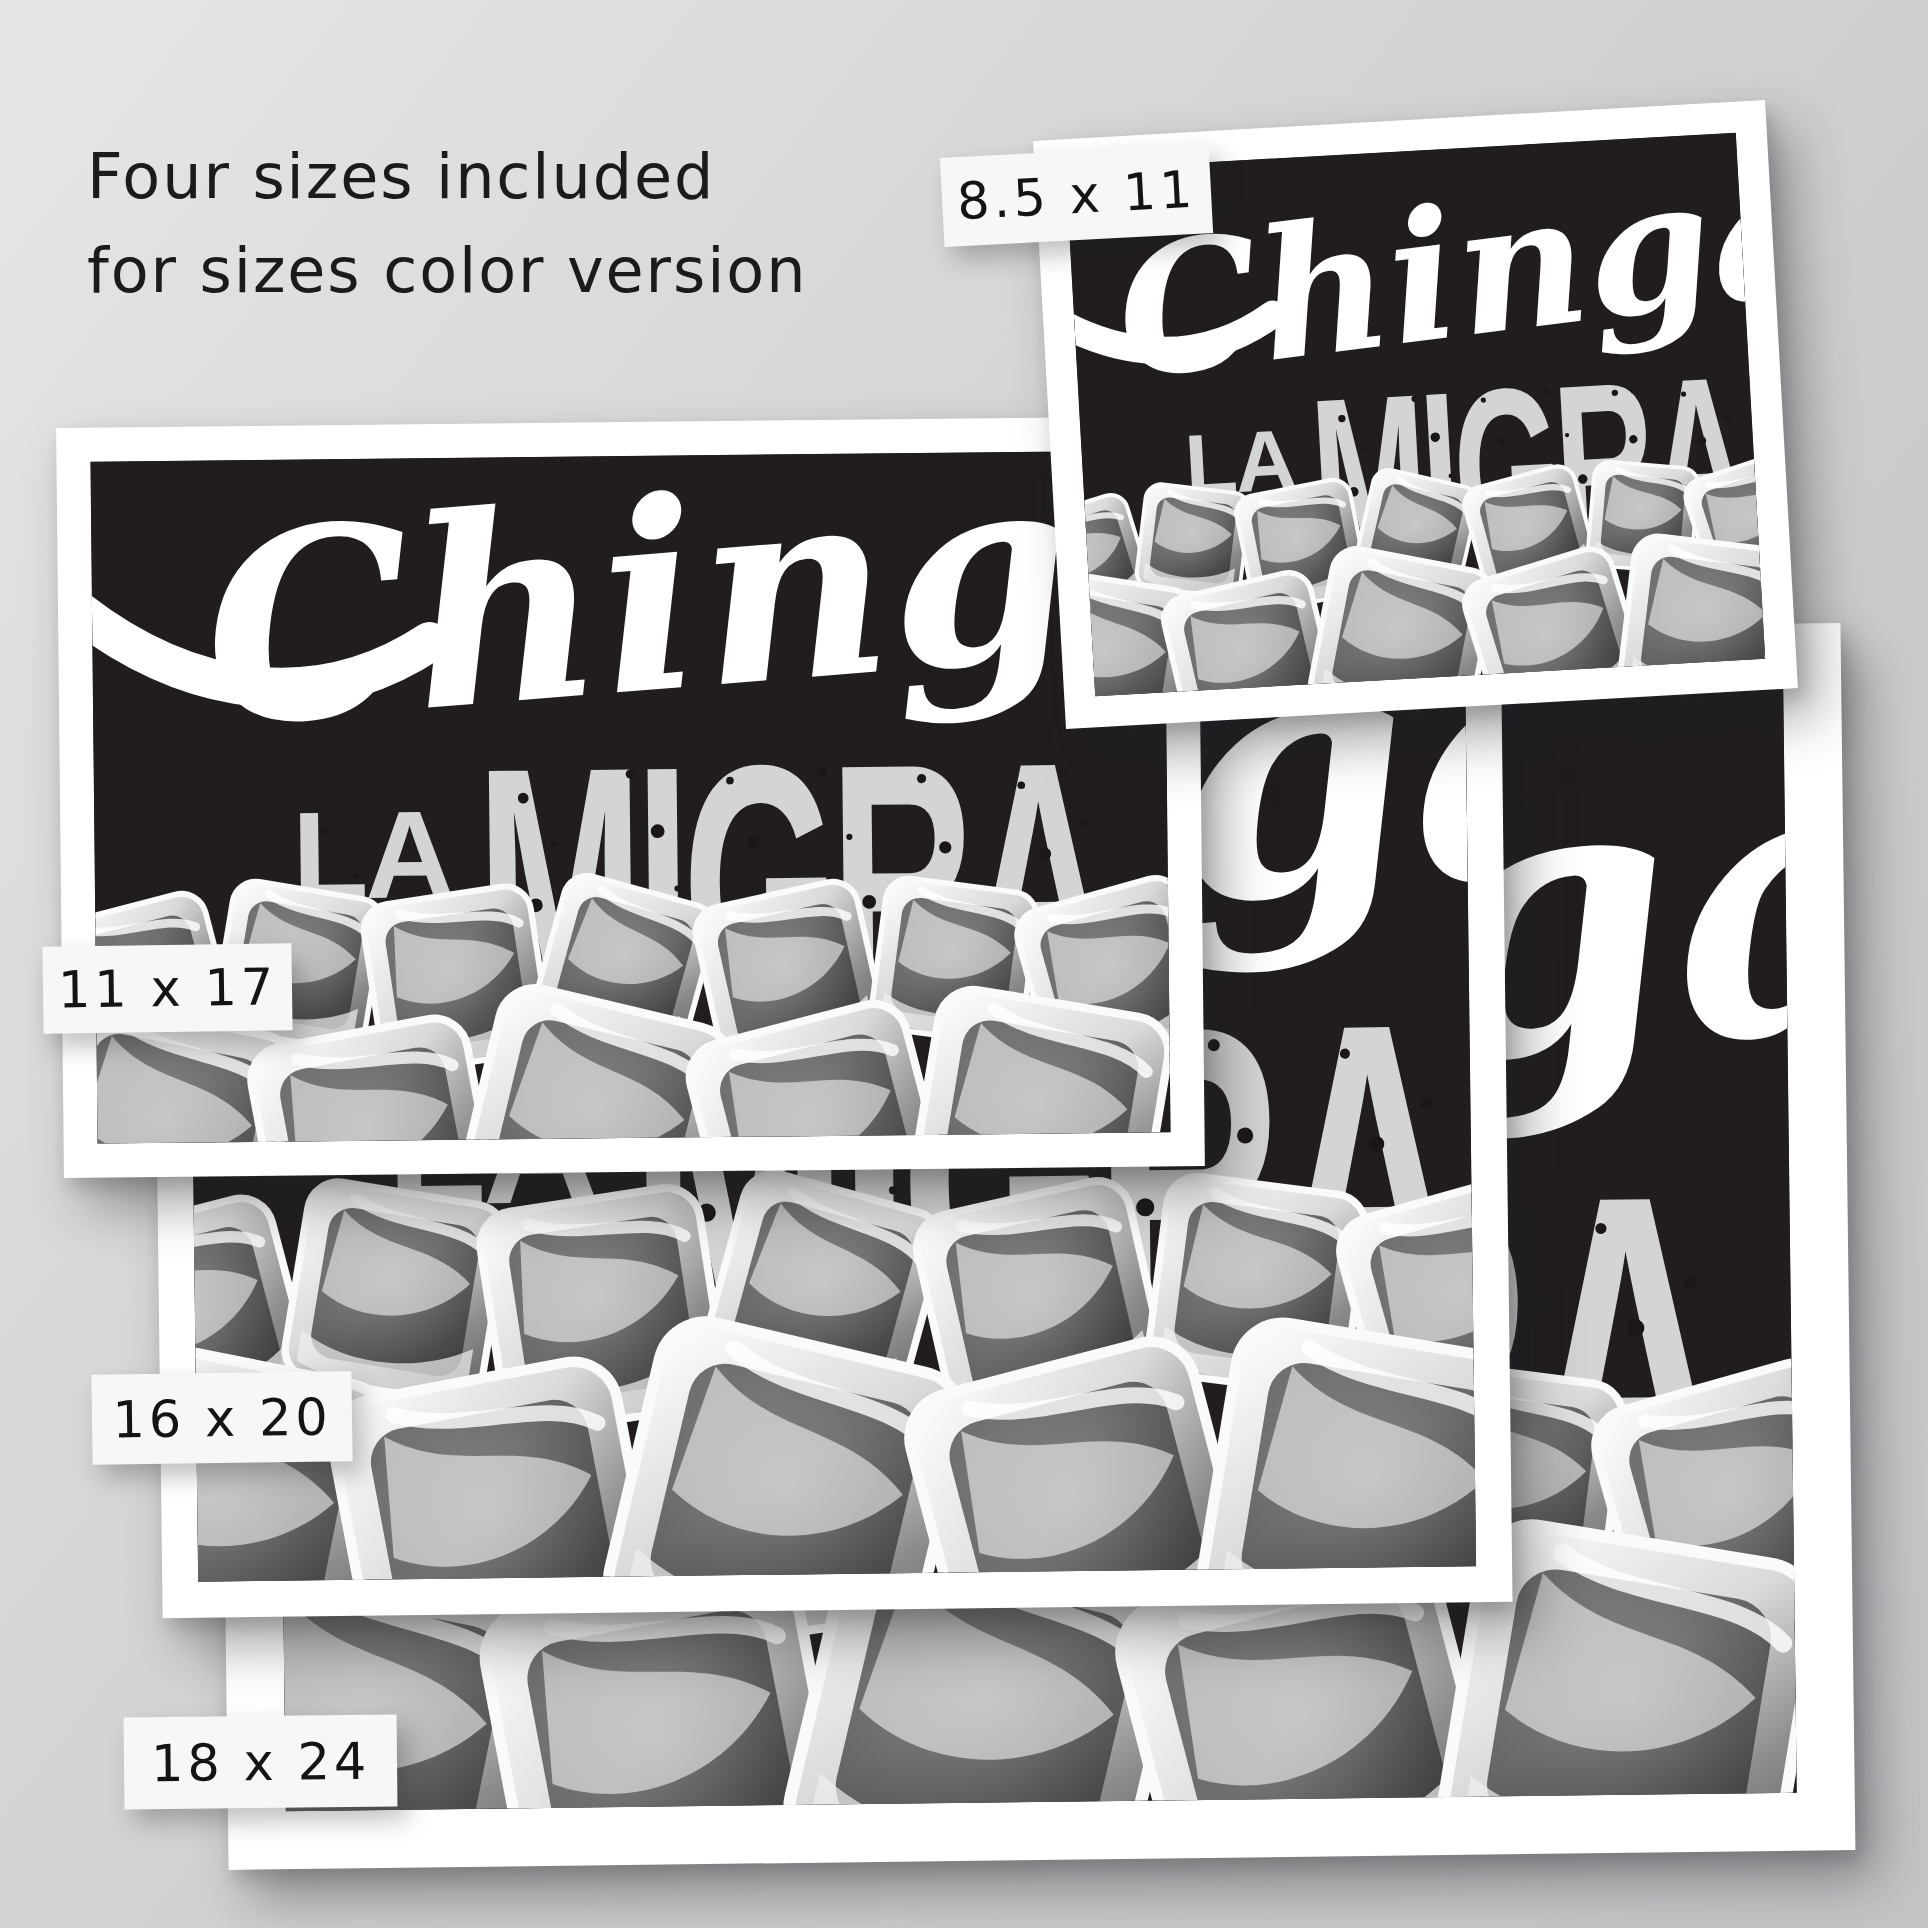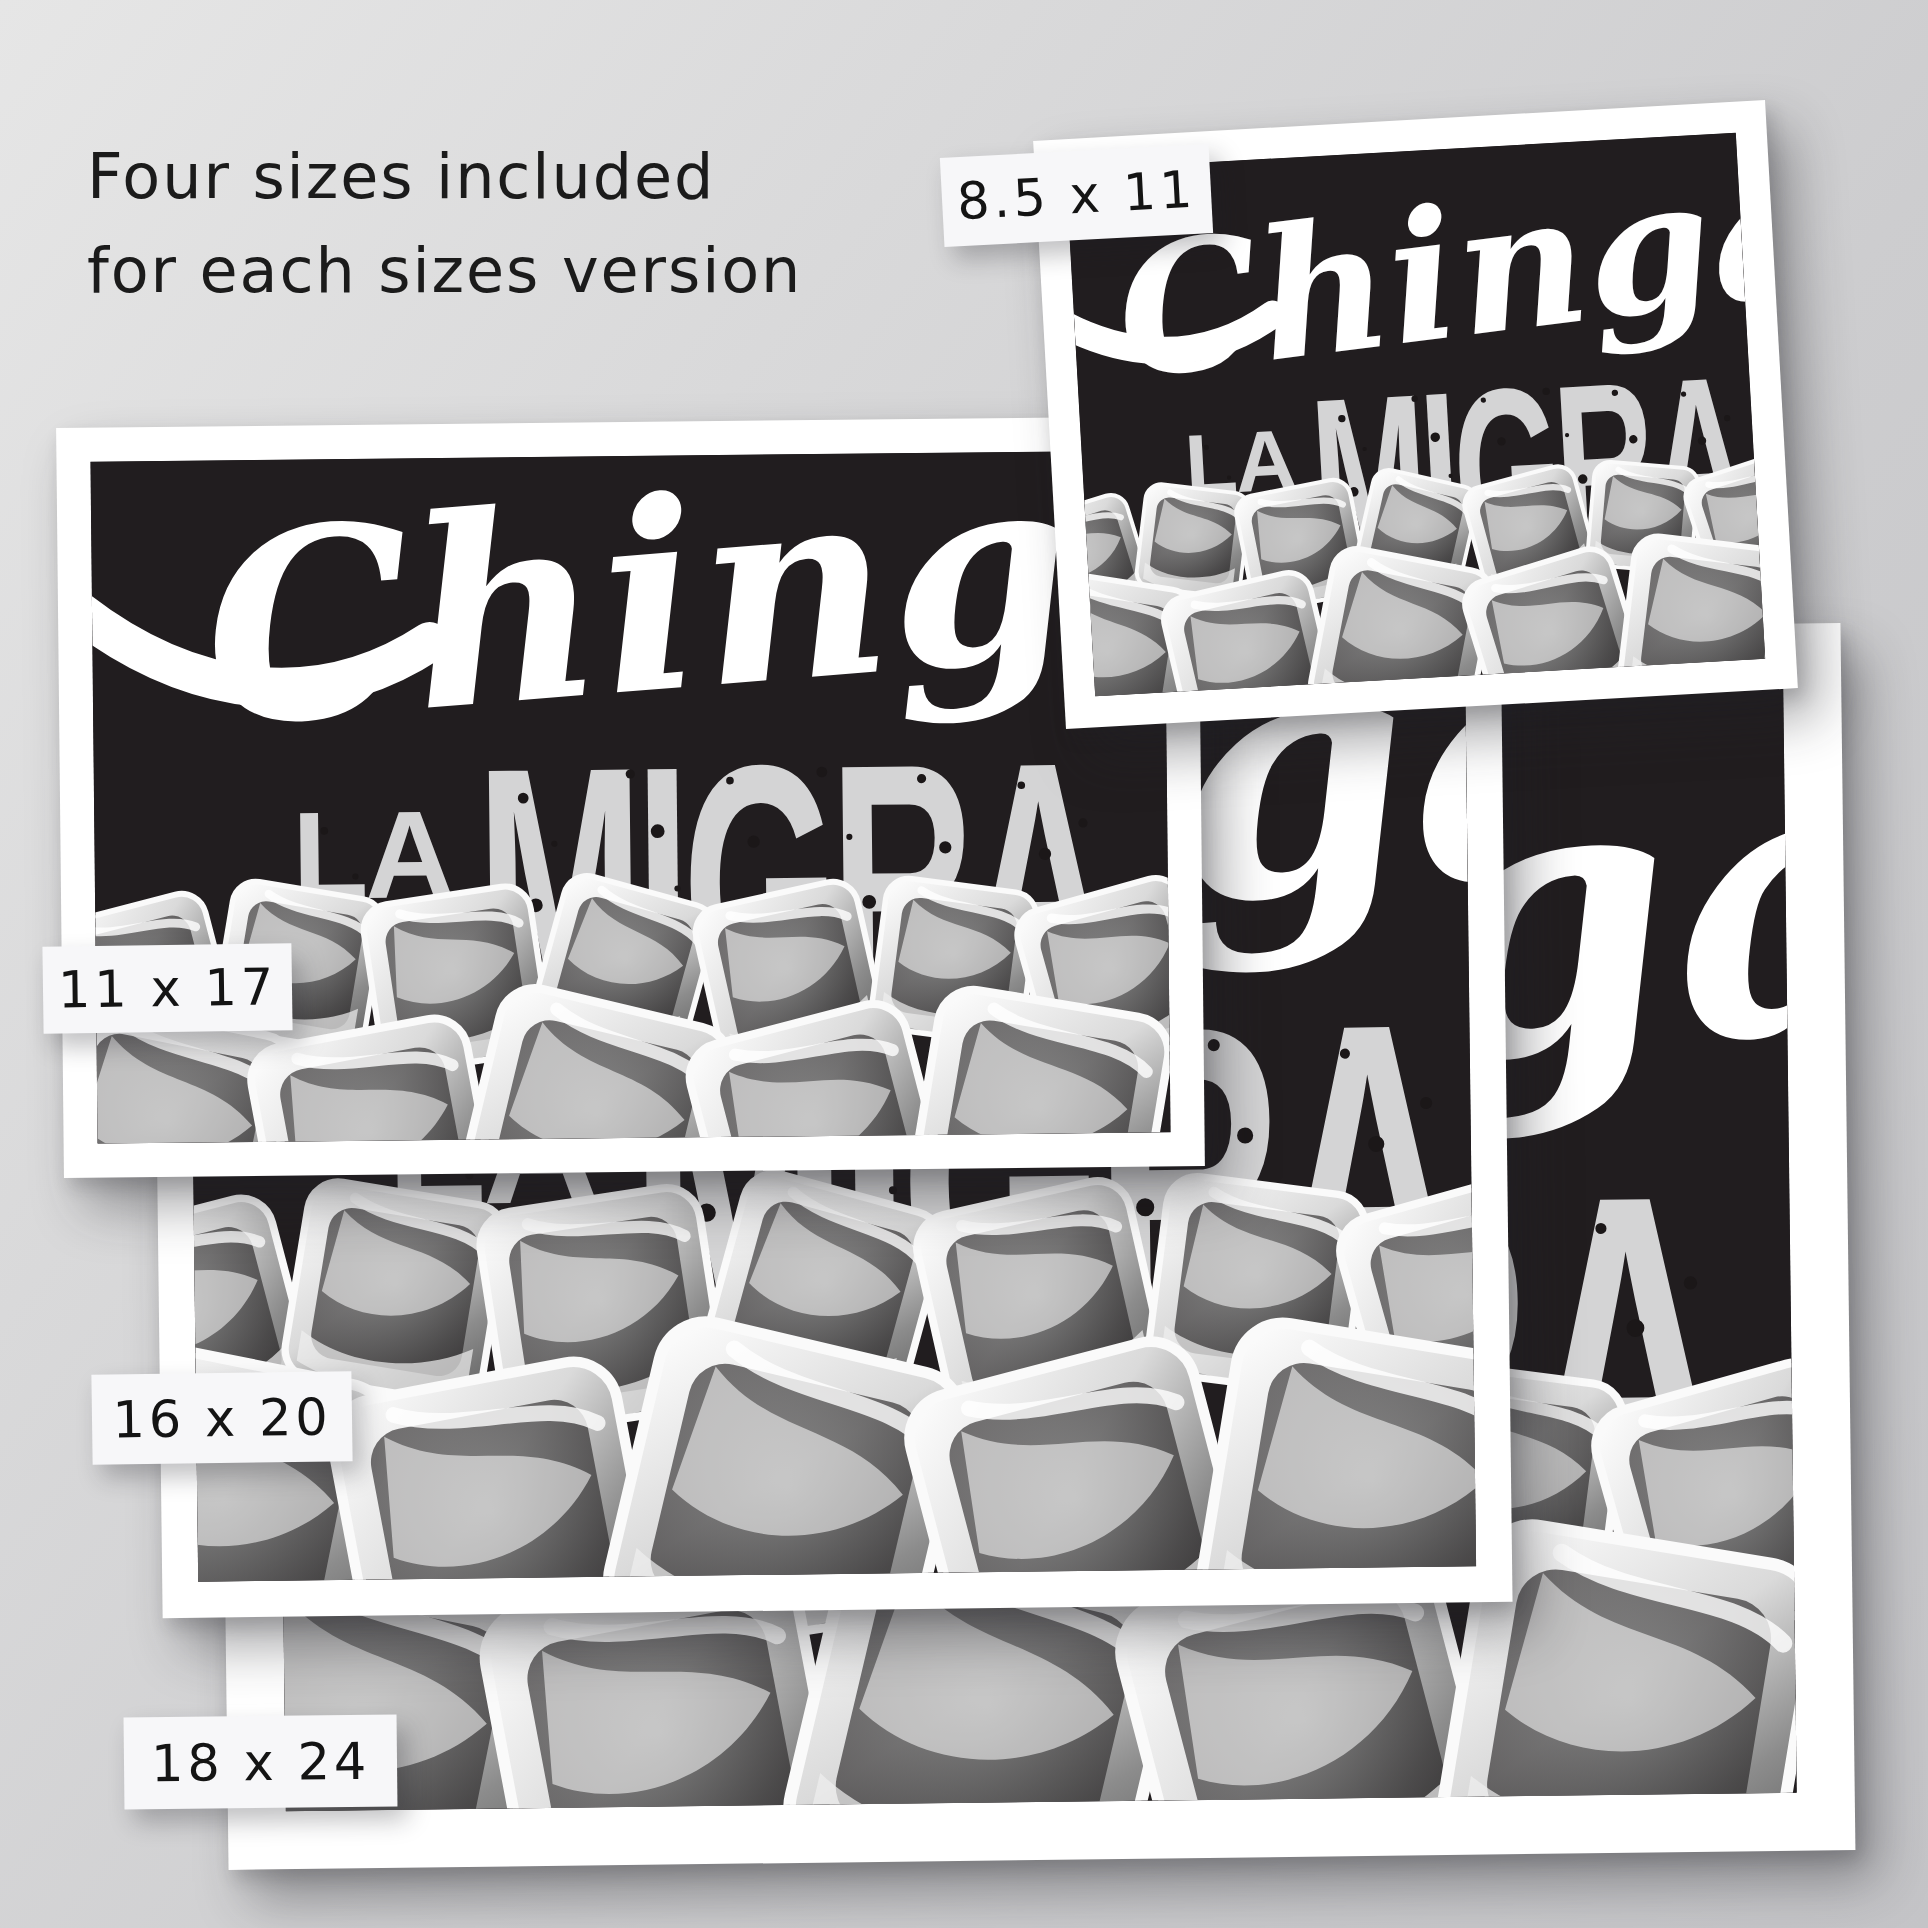--- a/index.html
+++ b/index.html
@@ -135,21 +135,21 @@
         <use href="#cube" transform="translate(1230,925) rotate(10) scale(1.38)"></use>
       </g>
     </g>
   </defs>
 </svg>
 
 <div class="scene">
 
   <div class="headline">
     <div>Four sizes included</div>
-    <div>for each sizes version</div>
+    <div>for sizes color version</div>
   </div>
 
   <div class="poster" id="poster-18x24">
     <div class="print">
       <svg viewBox="0 0 1400 1000" preserveAspectRatio="xMidYMid slice">
           <use href="#art"></use>
         </svg>
     </div>
   </div>
 

